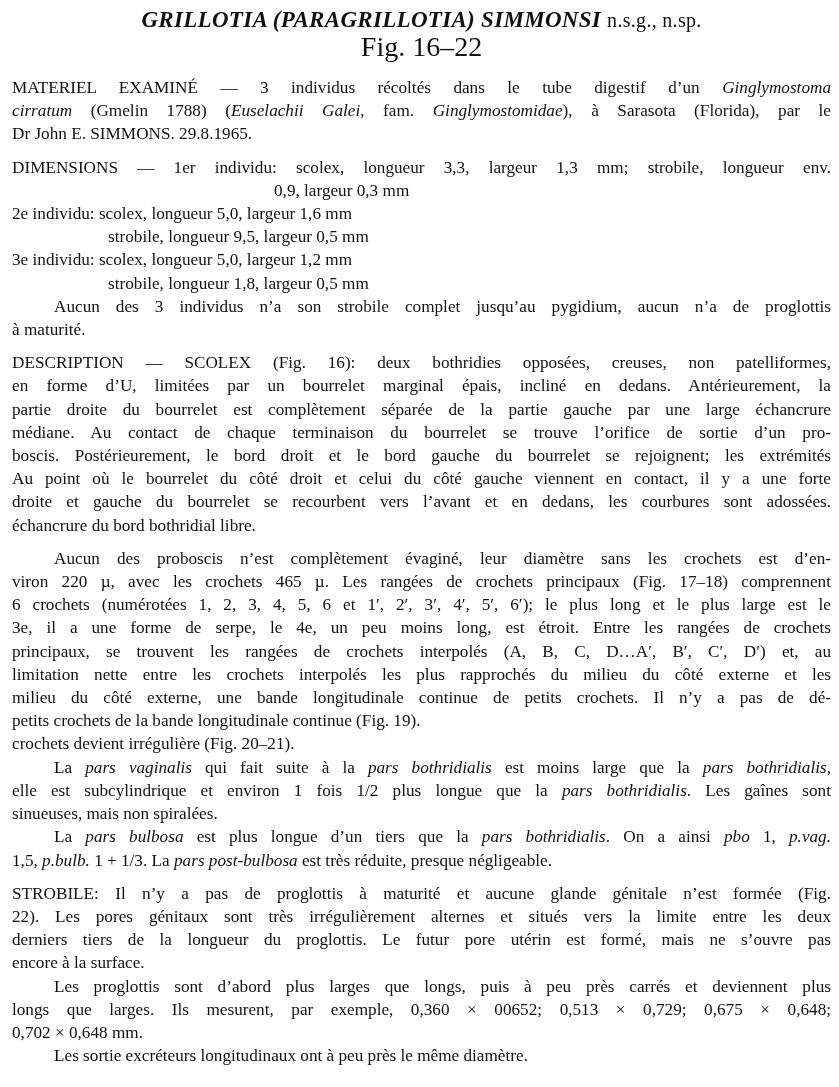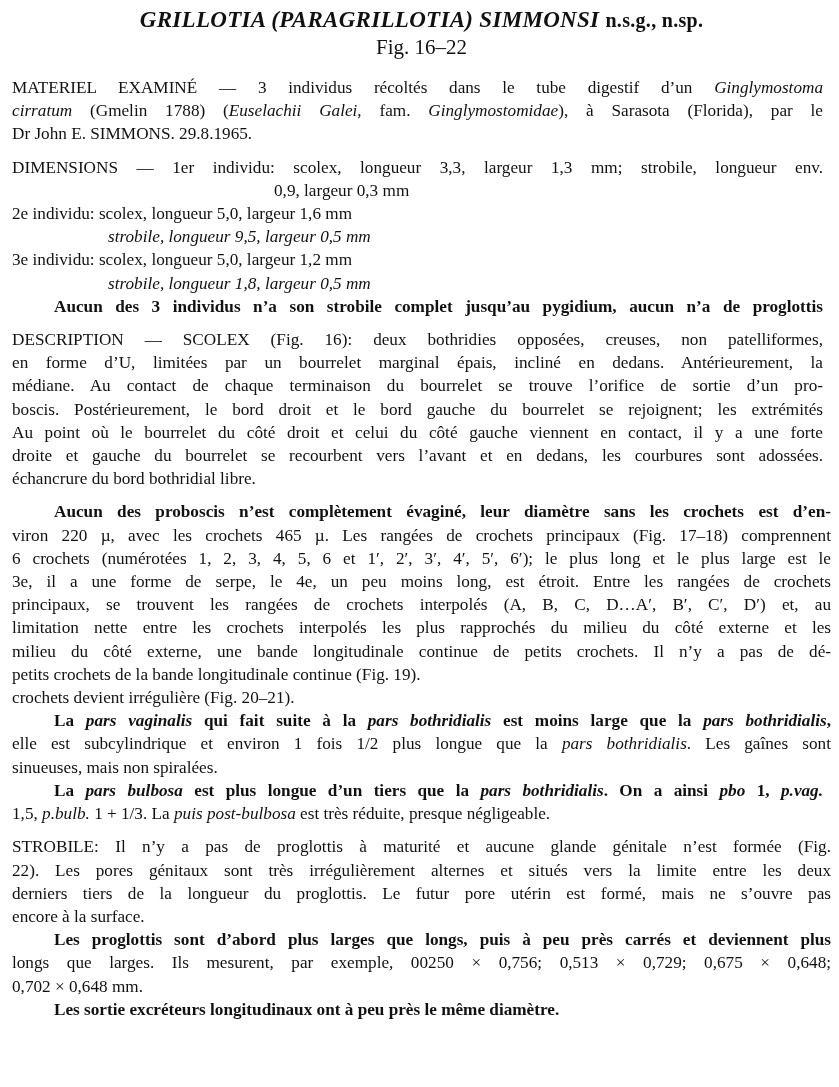--- a/index.html
+++ b/index.html
@@ -9,28 +9,28 @@
     color: #111111;
     font-size: 17.2px;
     line-height: 23.2px;
   }
   .page { position: relative; padding: 0 8px 0 12px; }
   .title {
     text-align: center; margin: 0; padding-top: 6px;
     font-size: 23px; line-height: 27px; font-weight: bold; font-style: italic;
     letter-spacing: 0.3px;
   }
-  .title .suffix { font-weight: bold; font-style: normal; font-size: 20px; }
-  .subtitle { text-align: center; font-size: 21px; line-height: 26px; margin: 0 0 16px 0; }
+  .title .suffix { font-weight: normal; font-style: normal; font-size: 20px; }
+  .subtitle { text-align: center; font-size: 28px; line-height: 26px; margin: 0 0 16px 0; }
   .line { display: block; text-align: justify; text-align-last: justify; white-space: nowrap; }
   .line.last { text-align-last: left; }
-  .indent { padding-left: 42px; font-weight: bold; }
-  .para { margin: 0 8px 10px 0; }
+  .indent { padding-left: 42px; }
+  .para { margin: 0 0 10px 0; }
   .dim-hang { padding-left: 262px; }
-  .dim-sub { padding-left: 96px; font-style: italic; }
+  .dim-sub { padding-left: 96px; }
   i { font-style: italic; }
 </style>
 </head>
 <body>
 
 <div class="page">
 
   <h1 class="title">
     <span>GRILLOTIA (PARAGRILLOTIA) SIMMONSI</span>
     <span class="suffix">n.s.g., n.sp.</span>
@@ -50,25 +50,27 @@
     <span class="line last dim-hang">0,9, largeur 0,3 mm</span>
     <span class="line last">
       <span>2e individu:</span><span> scolex, longueur 5,0, largeur 1,6 mm</span>
     </span>
     <span class="line last dim-sub">strobile, longueur 9,5, largeur 0,5 mm</span>
     <span class="line last">
       <span>3e individu:</span><span> scolex, longueur 5,0, largeur 1,2 mm</span>
     </span>
     <span class="line last dim-sub">strobile, longueur 1,8, largeur 0,5 mm</span>
     <span class="line indent">Aucun des 3 individus n’a son strobile complet jusqu’au pygidium, aucun n’a de proglottis</span>
+    <span class="line last">à maturité.</span>
   </div>
 
   <div class="para">
       <span class="line"><span>DESCRIPTION — SCOLEX (Fig. 16): deux bothridies opposées, creuses, non patelliformes,</span></span>
       <span class="line"><span>en forme d’U, limitées par un bourrelet marginal épais, incliné en dedans. Antérieurement, la</span></span>
+      <span class="line"><span>partie droite du bourrelet est complètement séparée de la partie gauche par une large échancrure</span></span>
       <span class="line"><span>médiane. Au contact de chaque terminaison du bourrelet se trouve l’orifice de sortie d’un pro-</span></span>
       <span class="line"><span>boscis. Postérieurement, le bord droit et le bord gauche du bourrelet se rejoignent; les extrémités</span></span>
       <span class="line"><span>Au point où le bourrelet du côté droit et celui du côté gauche viennent en contact, il y a une forte</span></span>
       <span class="line"><span>droite et gauche du bourrelet se recourbent vers l’avant et en dedans, les courbures sont adossées.</span></span>
       <span class="line last"><span>échancrure du bord bothridial libre.</span></span>
     </div>
   <div>
       <span class="line indent"><span>Aucun des proboscis n’est complètement évaginé, leur diamètre sans les crochets est d’en-</span></span>
       <span class="line"><span>viron 220 µ, avec les crochets 465 µ. Les rangées de crochets principaux (Fig. 17–18) comprennent</span></span>
       <span class="line"><span>6 crochets (numérotées 1, 2, 3, 4, 5, 6 et 1′, 2′, 3′, 4′, 5′, 6′); le plus long et le plus large est le</span></span>
@@ -81,31 +83,31 @@
   <div>
       <span class="line last"><span>crochets devient irrégulière (Fig. 20–21).</span></span>
     </div>
   <div>
       <span class="line indent"><span>La </span><i>pars vaginalis</i><span> qui fait suite à la </span><i>pars bothridialis</i><span> est moins large que la </span><i>pars bothridialis</i><span>,</span></span>
       <span class="line"><span>elle est subcylindrique et environ 1 fois 1/2 plus longue que la </span><i>pars bothridialis</i><span>. Les gaînes sont</span></span>
       <span class="line last"><span>sinueuses, mais non spiralées.</span></span>
     </div>
   <div class="para">
       <span class="line indent"><span>La </span><i>pars bulbosa</i><span> est plus longue d’un tiers que la </span><i>pars bothridialis</i><span>. On a ainsi </span><i>pbo</i><span> 1, </span><i>p.vag.</i></span>
-      <span class="line last"><span>1,5, </span><i>p.bulb.</i><span> 1 + 1/3. La </span><i>puis post-bulbosa</i><span> est très réduite, presque négligeable.</span></span>
+      <span class="line last"><span>1,5, </span><i>p.bulb.</i><span> 1 + 1/3. La </span><i>pars post-bulbosa</i><span> est très réduite, presque négligeable.</span></span>
     </div>
 
   <div>
       <span class="line"><span>STROBILE: Il n’y a pas de proglottis à maturité et aucune glande génitale n’est formée (Fig.</span></span>
       <span class="line"><span>22). Les pores génitaux sont très irrégulièrement alternes et situés vers la limite entre les deux</span></span>
       <span class="line"><span>derniers tiers de la longueur du proglottis. Le futur pore utérin est formé, mais ne s’ouvre pas</span></span>
       <span class="line last"><span>encore à la surface.</span></span>
     </div>
   <div>
       <span class="line indent"><span>Les proglottis sont d’abord plus larges que longs, puis à peu près carrés et deviennent plus</span></span>
-      <span class="line"><span>longs que larges. Ils mesurent, par exemple, 00250 × 0,756; 0,513 × 0,729; 0,675 × 0,648;</span></span>
+      <span class="line"><span>longs que larges. Ils mesurent, par exemple, 0,360 × 00652; 0,513 × 0,729; 0,675 × 0,648;</span></span>
       <span class="line last"><span>0,702 × 0,648 mm.</span></span>
     </div>
   <div>
       <span class="line last indent"><span>Les sortie excréteurs longitudinaux ont à peu près le même diamètre.</span></span>
     </div>
 
 </div>
 
 </body></html>

